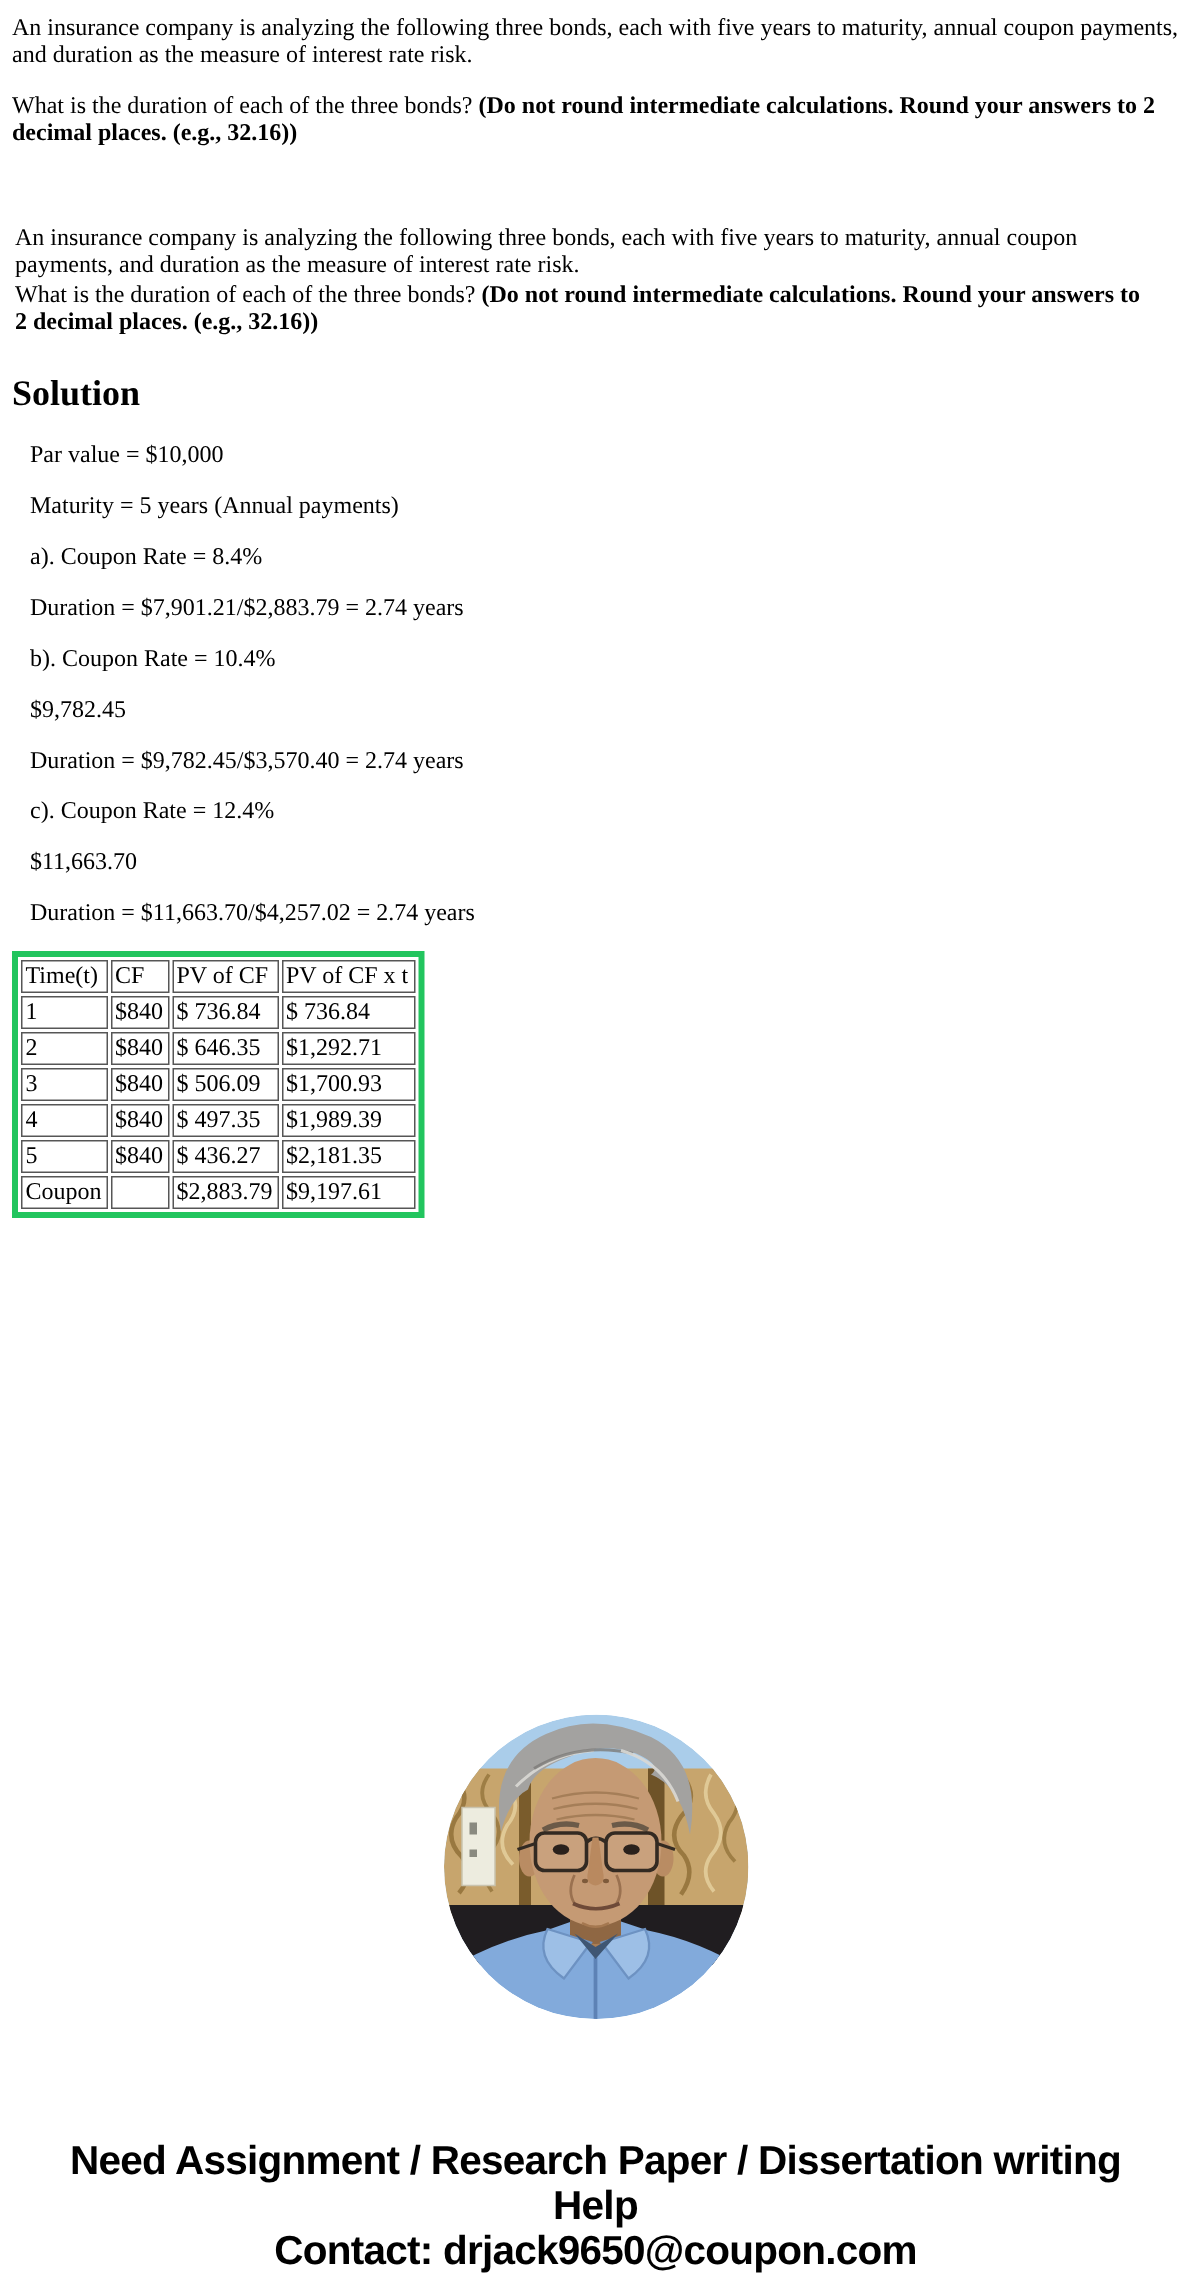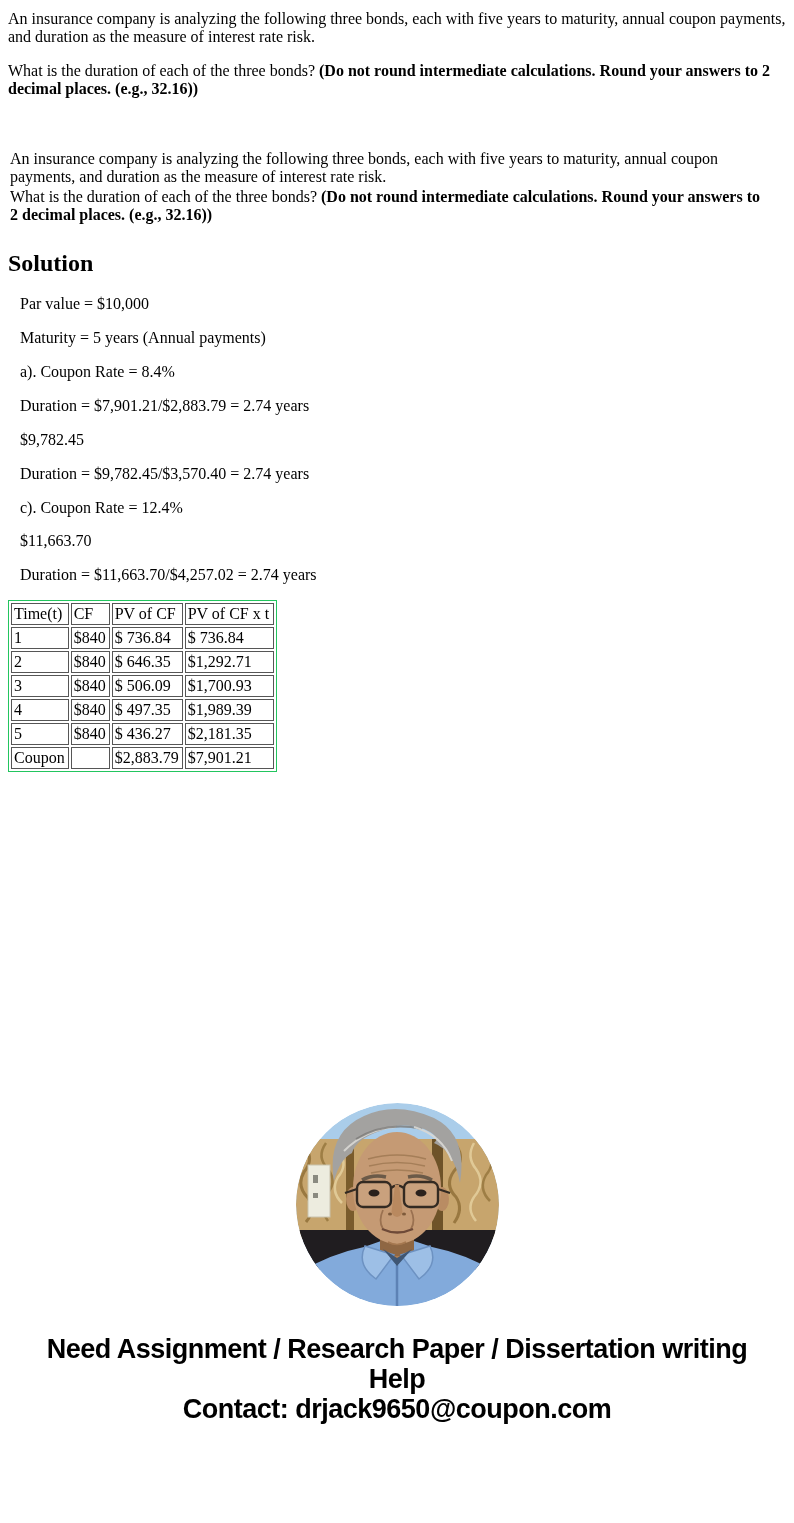--- a/index.html
+++ b/index.html
@@ -41,21 +41,21 @@
     font-weight: bold;
     margin: 26px 0 18px 0;
   }
   p.sol-line {
     margin: 16px 12px;
   }
   table.duration-table {
     margin-top: 12px;
     border-collapse: separate;
     border-spacing: 2px;
-    border: 1px solid #22c55e;
+    border: 4px solid #22c55e;
     font-size: 16px;
   }
   table.duration-table td {
     border: 1px solid #565656;
     padding: 1px 3px 1px 2px;
     white-space: nowrap;
     text-align: left;
     vertical-align: middle;
   }
   td.col-time { min-width: 50px; }
@@ -67,21 +67,21 @@
     display: flex;
     justify-content: center;
   }
   .avatar-circle {
     width: 203px;
     height: 203px;
     border-radius: 50%;
     overflow: hidden;
   }
   .footer-banner {
-    margin: 28px auto 0 auto;
+    margin: 79px auto 0 auto;
     max-width: 755px;
     text-align: center;
     font-family: "Liberation Sans", "DejaVu Sans", sans-serif;
     font-weight: bold;
     font-size: 27px;
     line-height: 30px;
     letter-spacing: -0.5px;
     color: #000000;
   }
 </style>
@@ -99,20 +99,21 @@
     <p>An insurance company is analyzing the following three bonds, each with five years to maturity, annual coupon payments, and duration as the measure of interest rate risk.</p>
     <p><span>What is the duration of each of the three bonds? </span><span class="q-bold">(Do not round intermediate calculations. Round your answers to 2 decimal places. (e.g., 32.16))</span></p>
   </div>
 
   <h3 class="solution-heading">Solution</h3>
 
   <p class="sol-line">Par value = $10,000</p>
   <p class="sol-line">Maturity = 5 years (Annual payments)</p>
   <p class="sol-line">a). Coupon Rate = 8.4%</p>
   <p class="sol-line">Duration = $7,901.21/$2,883.79 = 2.74 years</p>
+  <p class="sol-line">b). Coupon Rate = 10.4%</p>
   <p class="sol-line">$9,782.45</p>
   <p class="sol-line">Duration = $9,782.45/$3,570.40 = 2.74 years</p>
   <p class="sol-line">c). Coupon Rate = 12.4%</p>
   <p class="sol-line">$11,663.70</p>
   <p class="sol-line">Duration = $11,663.70/$4,257.02 = 2.74 years</p>
 
   <table class="duration-table">
     <tbody>
       <tr>
         <td class="col-time">Time(t)</td>
@@ -147,21 +148,21 @@
       <tr>
         <td class="col-time">5</td>
         <td class="col-cf">$840</td>
         <td class="col-pv">$ 436.27</td>
         <td class="col-pvt">$2,181.35</td>
       </tr>
       <tr>
         <td class="col-time">Coupon</td>
         <td class="col-cf"></td>
         <td class="col-pv">$2,883.79</td>
-        <td class="col-pvt">$7,901.21</td>
+        <td class="col-pvt">$9,197.61</td>
       </tr>
     </tbody>
   </table>
 
   <div class="avatar-wrap">
     <div class="avatar-circle">
       <svg width="203" height="203" viewBox="0 0 203 203" xmlns="http://www.w3.org/2000/svg">
         <defs>
           <clipPath id="circ">
               <circle cx="101.5" cy="101.5" r="101.5"></circle>

